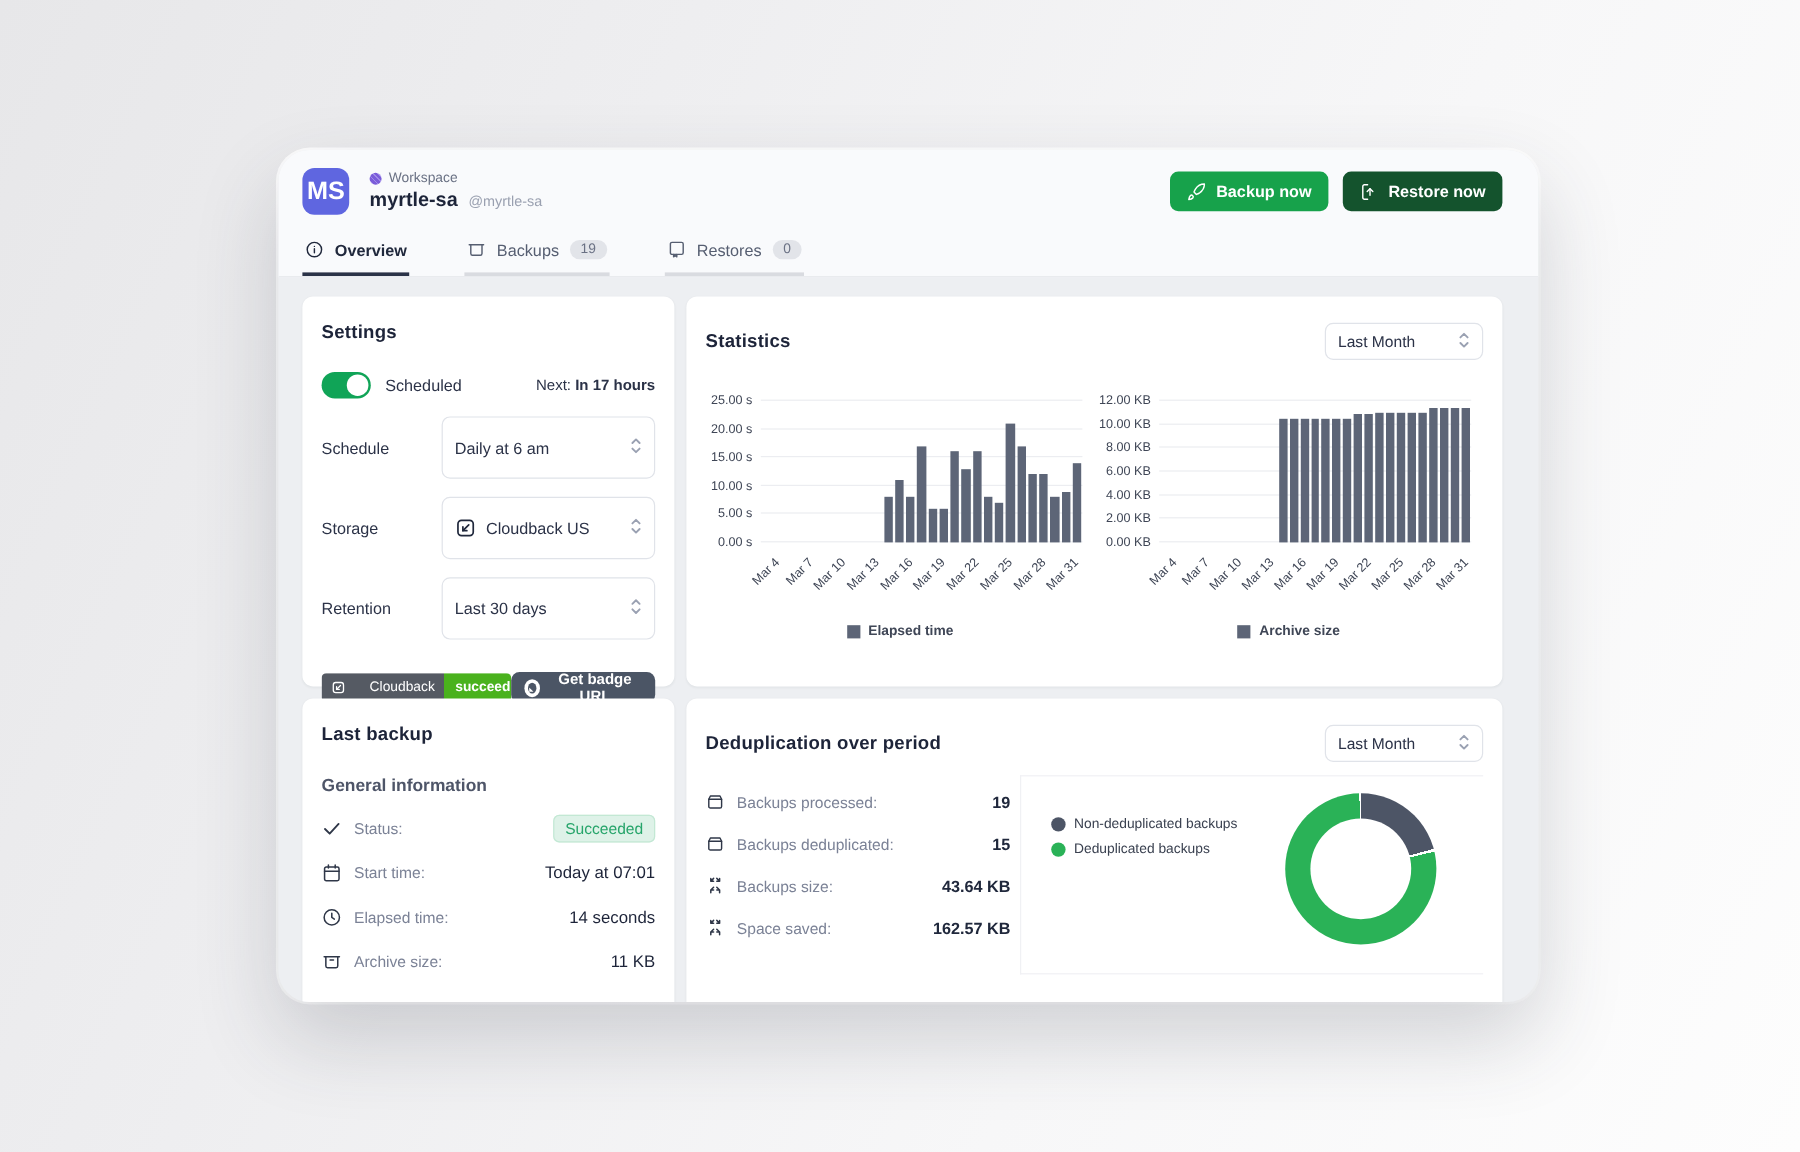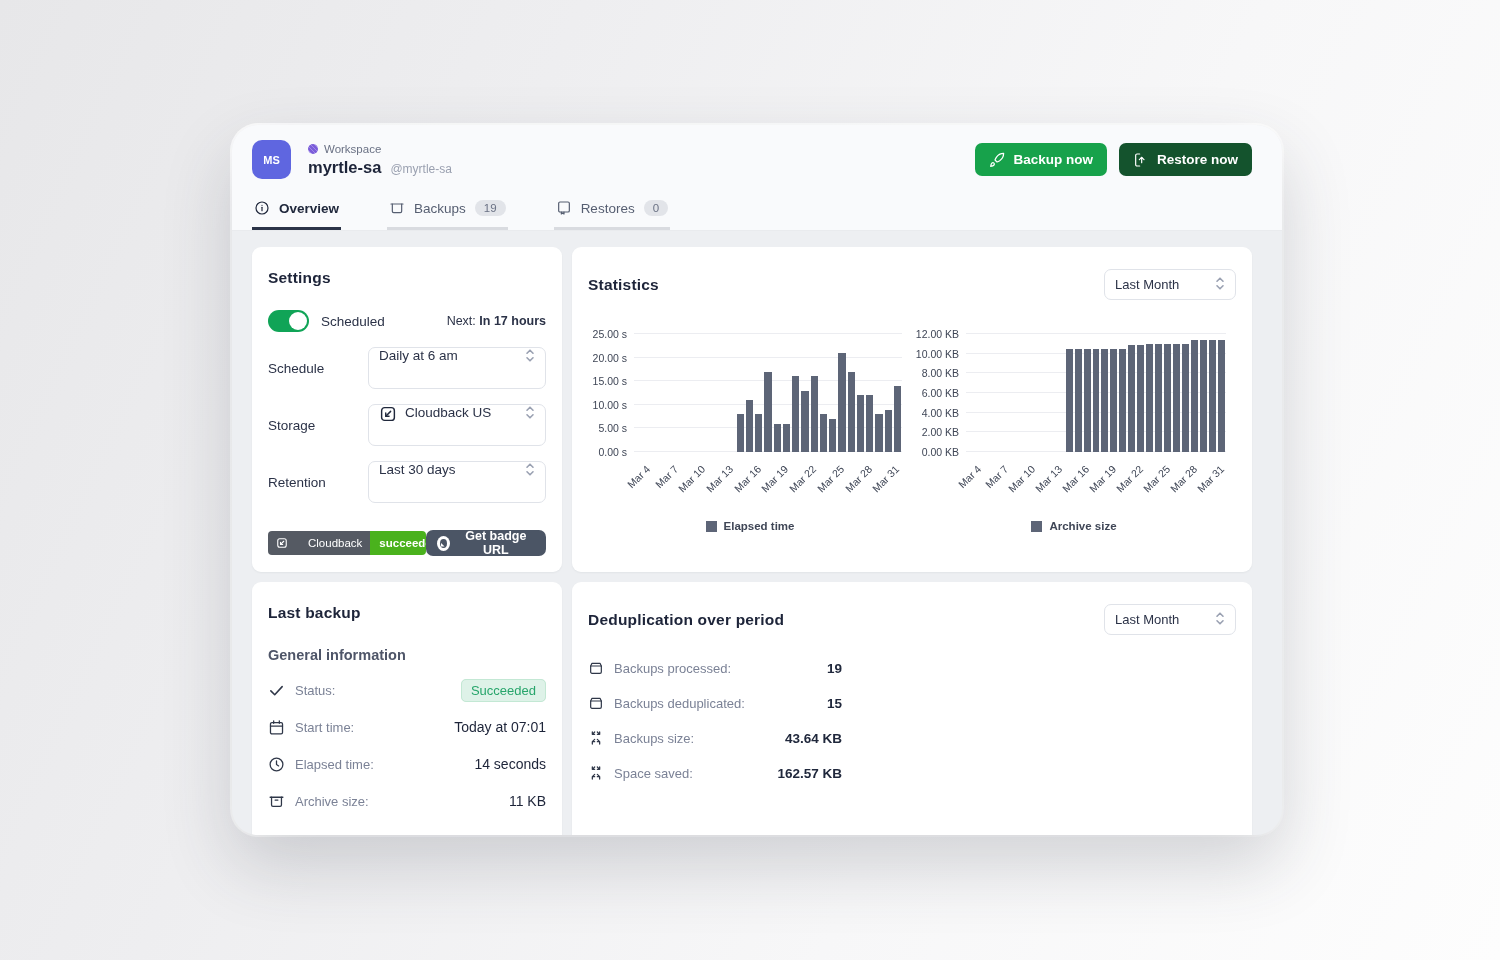--- a/index.html
+++ b/index.html
@@ -12,21 +12,21 @@
   .app {
     position:absolute; left:232px; top:125px; width:1050px; height:710px;
     border-radius:26px; background:#edeff2; overflow:hidden;
     box-shadow:0 30px 70px rgba(50,55,70,.20), 0 0 0 2px rgba(255,255,255,.85);
   }
   
   .app-header { background:#f9fafc; padding:15px 30px 0 20px; border-bottom:1px solid #e9ebee; }
   .header-top { display:flex; align-items:center; }
   .avatar {
     width:39px; height:39px; border-radius:10px; background:#5f66e0; color:#fff;
-    font-size:11px; font-weight:bold; display:flex; align-items:center; justify-content:center;
+    font-size:21px; font-weight:bold; display:flex; align-items:center; justify-content:center;
   }
   .ws-info { margin-left:17px; flex:1; }
   .ws-label { font-size:11.5px; color:#6a7184; display:flex; align-items:center; gap:6px; }
   .ws-dot { width:10px; height:10px; border-radius:50%;
     background:repeating-linear-gradient(45deg,#7a5cd9 0 2px,#9f8ae8 2px 3px); }
   .ws-name-row { display:flex; align-items:baseline; gap:9px; margin-top:3px; }
   .ws-name { font-size:16.5px; font-weight:bold; color:#1d2439; }
   .ws-handle { font-size:12px; color:#9aa0b0; }
   .header-actions { display:flex; gap:12px; }
   .btn { height:33px; border-radius:7px; display:flex; align-items:center; gap:8px;
@@ -49,22 +49,22 @@
   .card-head { display:flex; align-items:center; justify-content:space-between; }
   
   .toggle-row { display:flex; align-items:center; margin-top:23px; }
   .toggle { width:41px; height:22px; border-radius:11px; background:#10a457; position:relative; cursor:pointer; }
   .toggle .knob { position:absolute; right:2px; top:2px; width:18px; height:18px; border-radius:50%; background:#fff; }
   .toggle-label { margin-left:12px; font-size:13.5px; color:#2b3247; }
   .next-info { margin-left:auto; font-size:12.5px; color:#2b3247; }
   .next-info b { font-weight:bold; }
   .field-row { display:flex; align-items:center; margin-top:15px; }
   .field-label { width:100px; font-size:13.5px; color:#2b3247; }
-  .select { flex:1; height:42px; border:1px solid #e0e3e9; border-radius:7px; background:#fff;
-    display:flex; gap:8px; padding:0 10px; font-size:13.5px; color:#2b3247; cursor:pointer; }
+  .select { flex:1; height:52px; border:1px solid #e0e3e9; border-radius:7px; background:#fff;
+    display:flex; align-items:center; gap:8px; padding:0 10px; font-size:13.5px; color:#2b3247; cursor:pointer; }
   .select .chev { margin-left:auto; }
   .badges-row { display:flex; align-items:center; justify-content:space-between; margin-top:27px; }
   .shield { display:flex; height:24px; border-radius:4px; overflow:hidden; font-size:11.5px; color:#fff; }
   .shield-left { background:#555a63; display:flex; align-items:center; gap:20px; padding:0 8px; }
   .shield-right { background:#4ab21d; display:flex; align-items:center; padding:0 9px; font-weight:bold; }
   .badge-btn { background:#4b5565; height:26px; border-radius:7px; color:#fff; font-size:12.5px; font-weight:bold;
     display:flex; align-items:center; gap:7px; padding:0 11px; border:none; cursor:pointer;
     font-family:"Liberation Sans",sans-serif; }
   .badge-circle { width:15px; height:15px; border-radius:50%; background:#fff; position:relative; }
   .badge-circle::after { content:''; position:absolute; inset:3px; border-radius:50%; background:#4b5565; }
@@ -476,17 +476,30 @@
                   <path d="M10 3 6.5 6.5M6.5 6.5V3M6.5 6.5H10"></path>
                   <path d="M14 3l3.5 3.5M17.5 6.5V3M17.5 6.5H14"></path>
                   <path d="M10 14l-3.5 3.5M6.5 17.5V21M6.5 17.5H10"></path>
                   <path d="M14 14l3.5 3.5M17.5 17.5V21M17.5 17.5H14"></path>
                 </svg>
             </span>
             <span class="dedup-label">Space saved:</span>
             <span class="dedup-value">162.57 KB</span>
           </div>
         </div>
+        <div class="dedup-chart-region">
+          <div class="donut-legend">
+            <div class="dl-item">
+              <span class="dl-dot" style="background: rgb(77, 85, 102);"></span>
+              <span class="dl-text">Non-deduplicated backups</span>
+            </div>
+            <div class="dl-item">
+              <span class="dl-dot" style="background: rgb(42, 178, 87);"></span>
+              <span class="dl-text">Deduplicated backups</span>
+            </div>
+          </div>
+          <div class="donut" id="dedup-donut" style="background: conic-gradient(rgb(77, 85, 102) 0deg, rgb(77, 85, 102) 74.6895deg, rgb(255, 255, 255) 74.6895deg, rgb(255, 255, 255) 76.8895deg, rgb(42, 178, 87) 76.8895deg, rgb(42, 178, 87) 358.9deg, rgb(255, 255, 255) 358.9deg, rgb(255, 255, 255) 360deg);"></div>
+        </div>
       </div>
     </div>
 
   </div>
 </div>
 
 </body></html>

